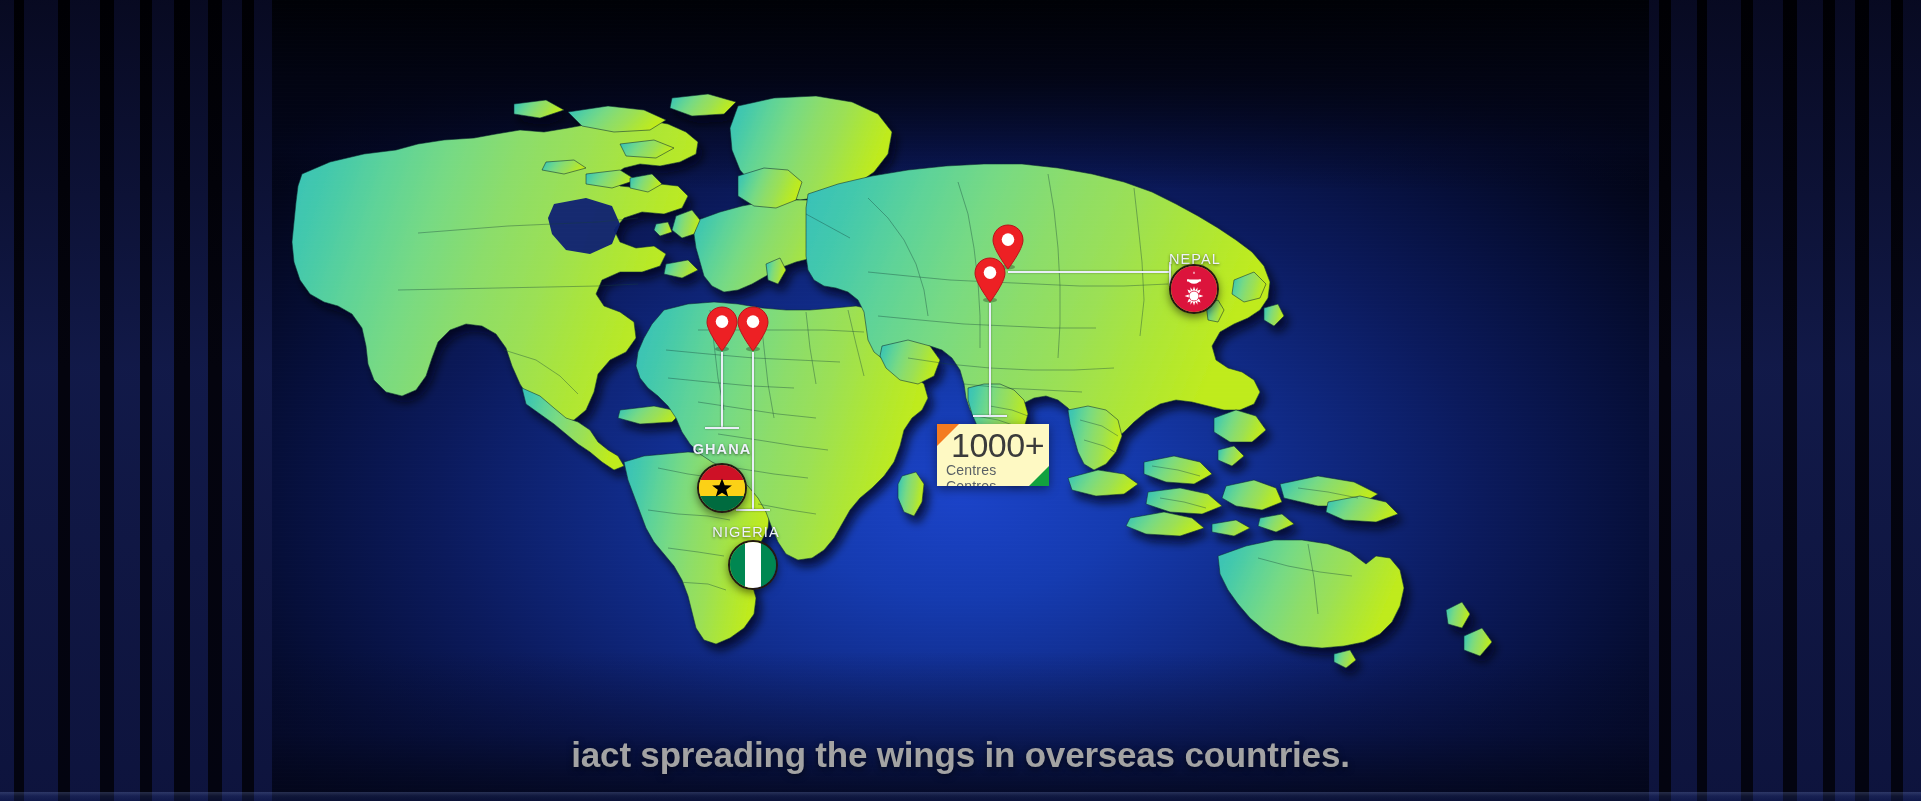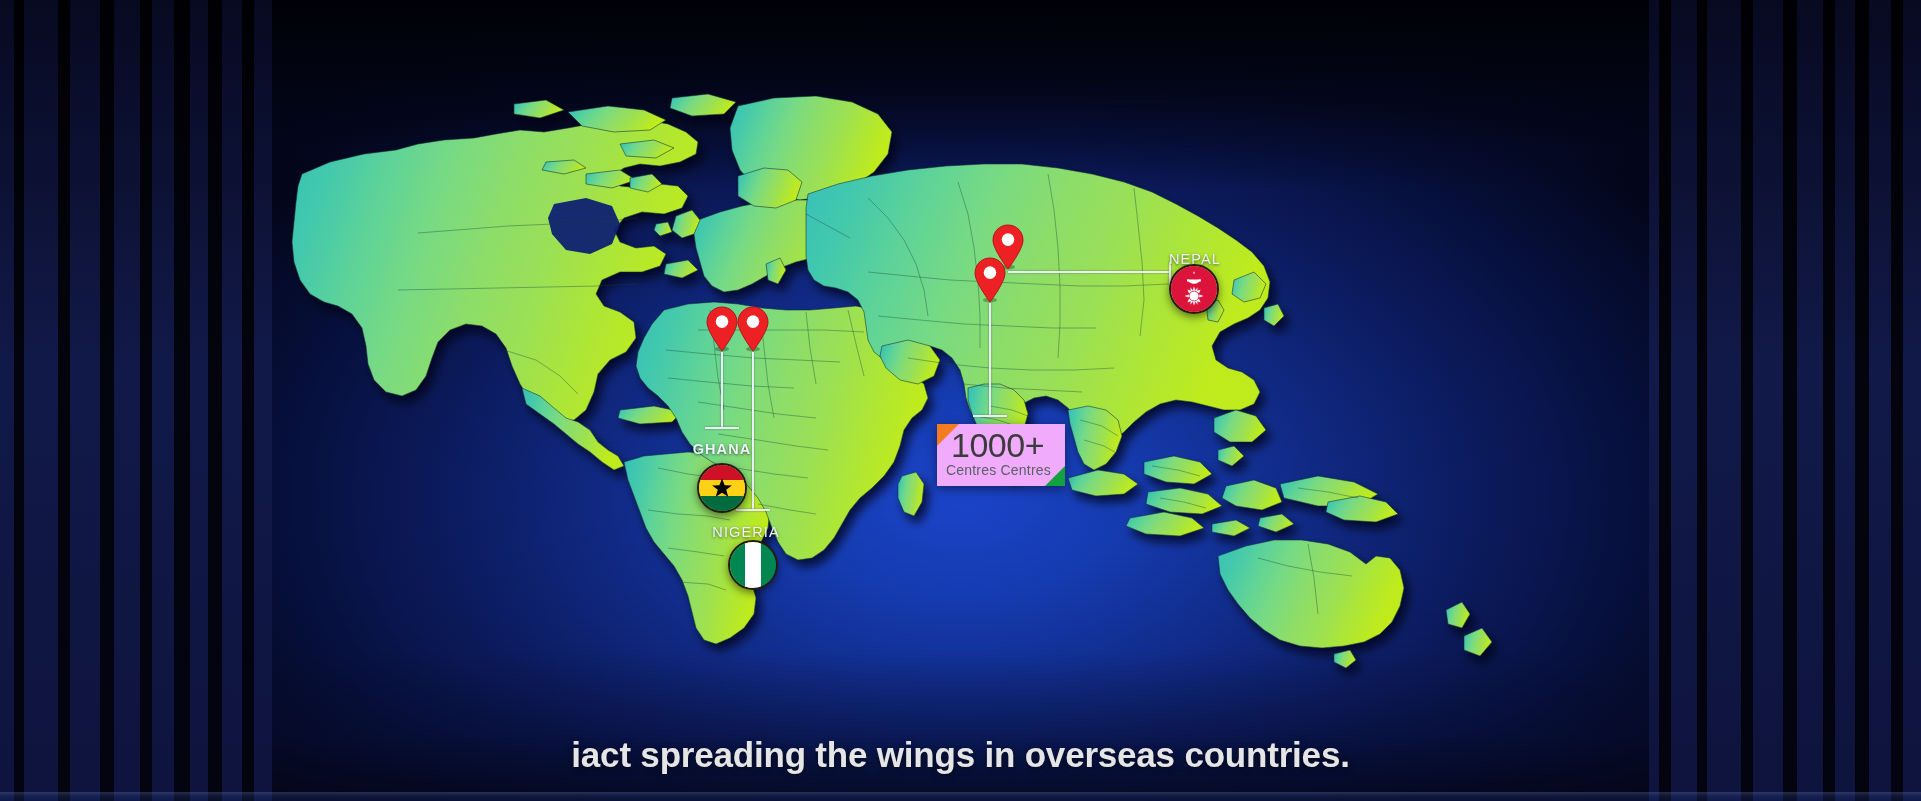--- a/index.html
+++ b/index.html
@@ -80,40 +80,40 @@
 
   .ng-l{position:absolute;left:0;top:0;bottom:0;width:33.4%;background:#008751;}
   .ng-m{position:absolute;left:33.4%;top:0;bottom:0;width:33.2%;background:#ffffff;}
   .ng-r{position:absolute;left:66.6%;top:0;bottom:0;width:33.4%;background:#008751;}
 
   .np-bg{position:absolute;inset:0;background:#dc143c;}
   .np-sym{position:absolute;inset:0;}
 
   
   #centres-card{
-    position:absolute;width:128px;height:62px;background:#f0abfc;
+    position:absolute;width:112px;height:62px;background:#fef9c3;
     overflow:hidden;box-shadow:0 3px 10px rgba(0,0,0,.45);
   }
   .card-tri-tl{position:absolute;left:0;top:0;width:0;height:0;
     border-top:22px solid #f47b20;border-right:22px solid transparent;}
   .card-tri-br{position:absolute;right:0;bottom:0;width:0;height:0;
     border-bottom:20px solid #12a13f;border-left:20px solid transparent;}
   .card-num{
     position:absolute;left:14px;top:2px;font-size:34px;color:#3b3b3b;
     font-family:"Liberation Sans", sans-serif;font-weight:400;letter-spacing:-.5px;
   }
   .card-sub{
     position:absolute;left:9px;top:38px;font-size:14px;color:#5a6166;
     font-family:"Liberation Sans", sans-serif;letter-spacing:.2px;
   }
 
   
   #headline{
     position:absolute;left:0;right:0;top:735px;text-align:center;
-    color:#e5e5e5;font-size:35px;font-weight:bold;
+    color:#a3a3a3;font-size:35px;font-weight:bold;
     font-family:"Liberation Sans", sans-serif;letter-spacing:-.2px;
     text-shadow:0 2px 6px rgba(0,0,0,.55);
   }
 </style>
 </head>
 <body>
 
 <div id="stage">
 
   <div class="bg-base"></div>

